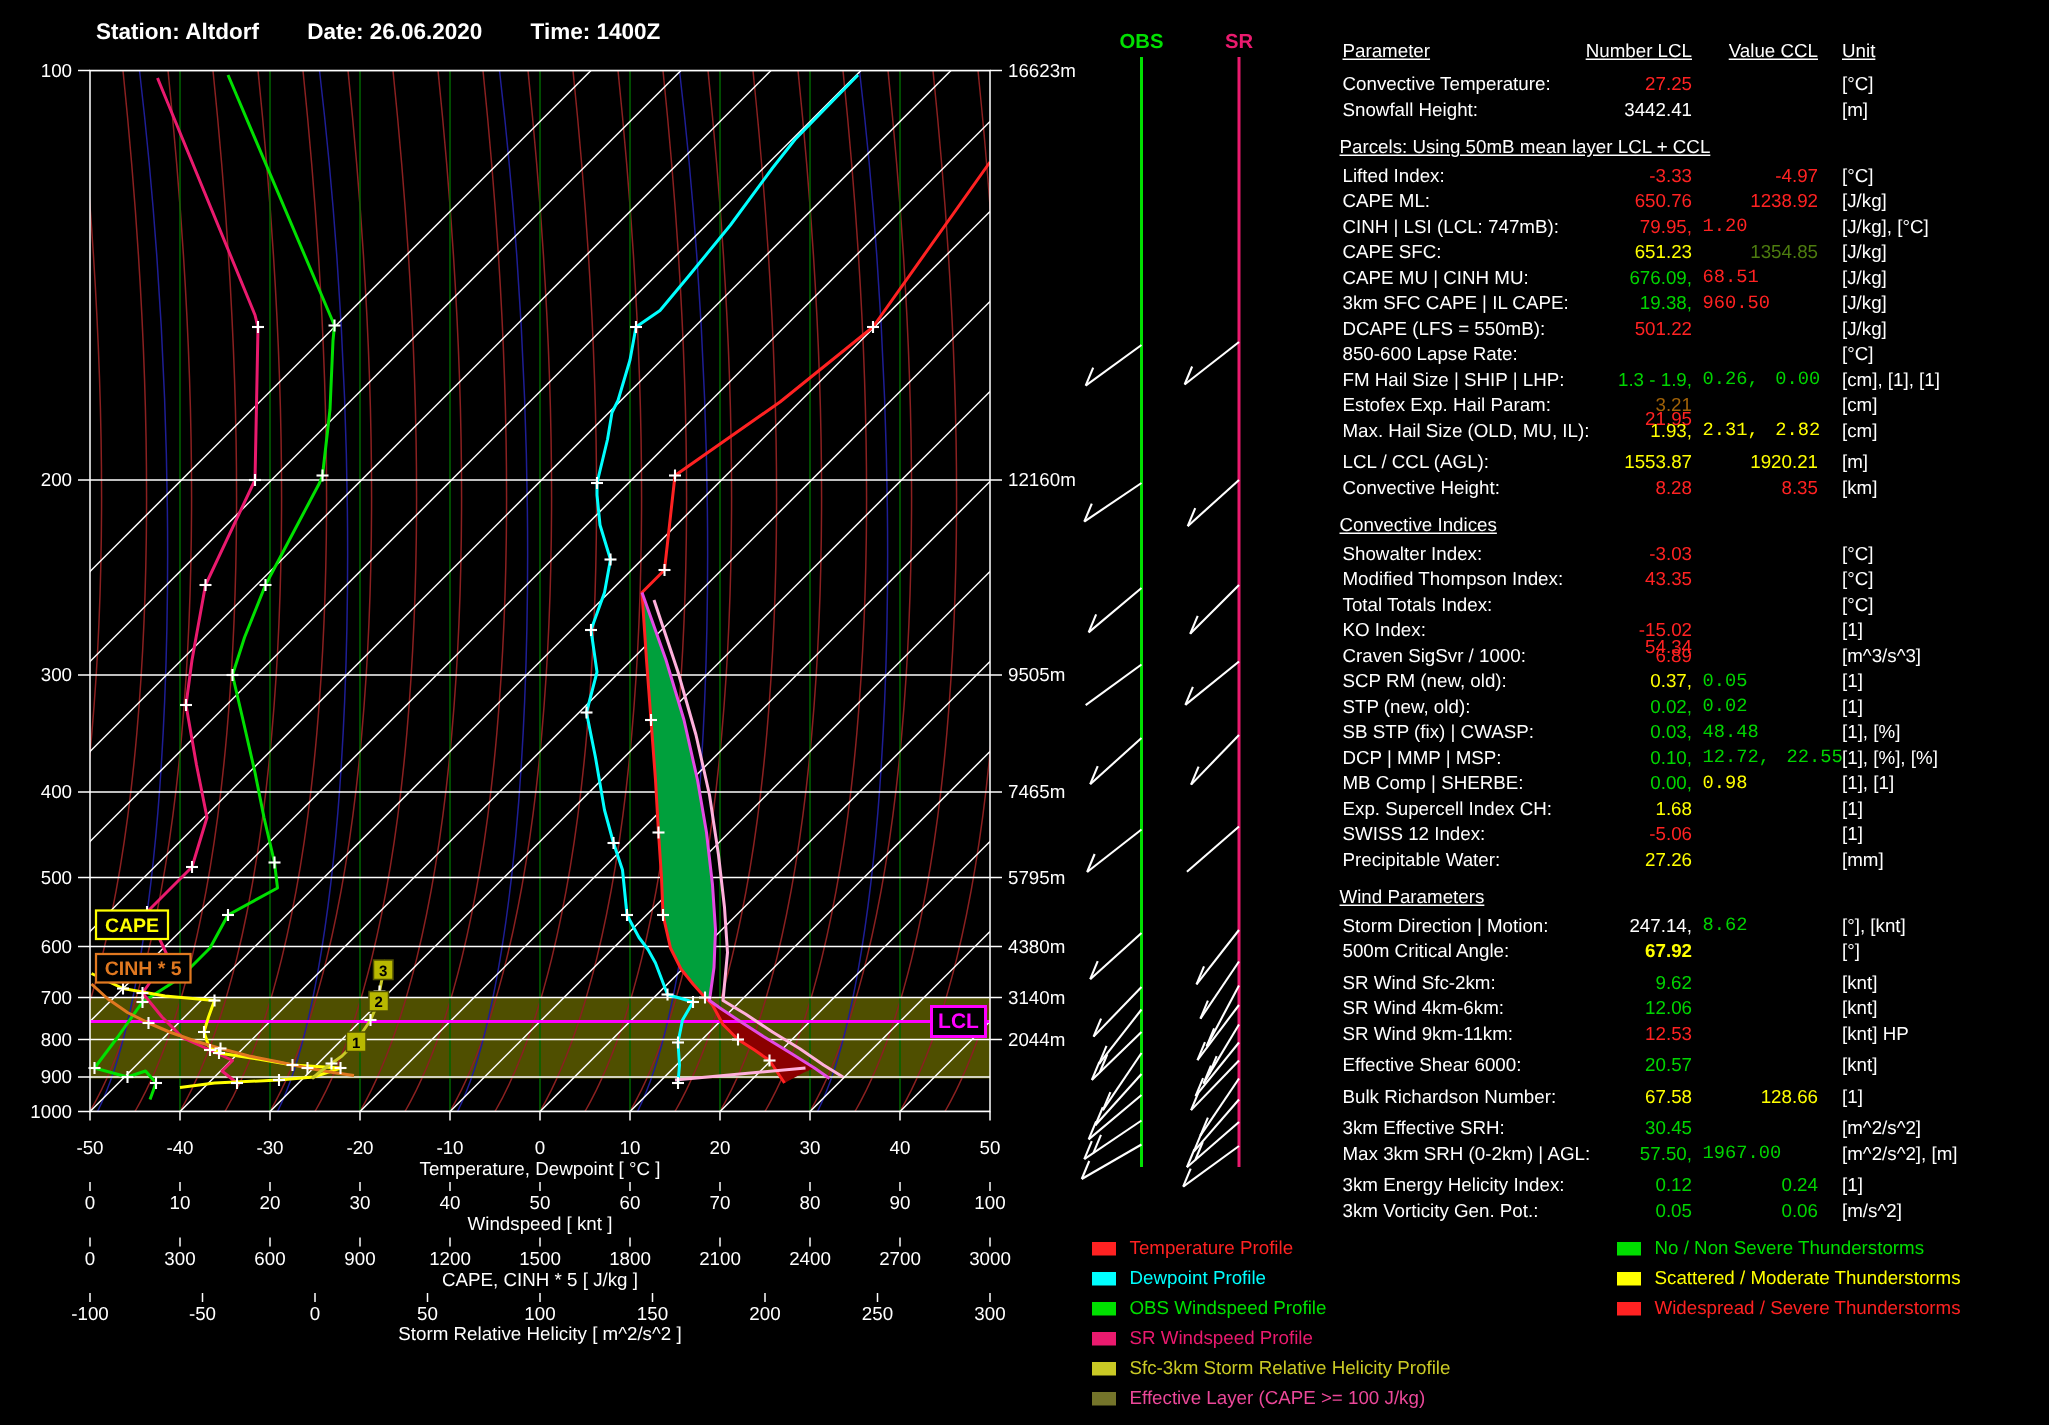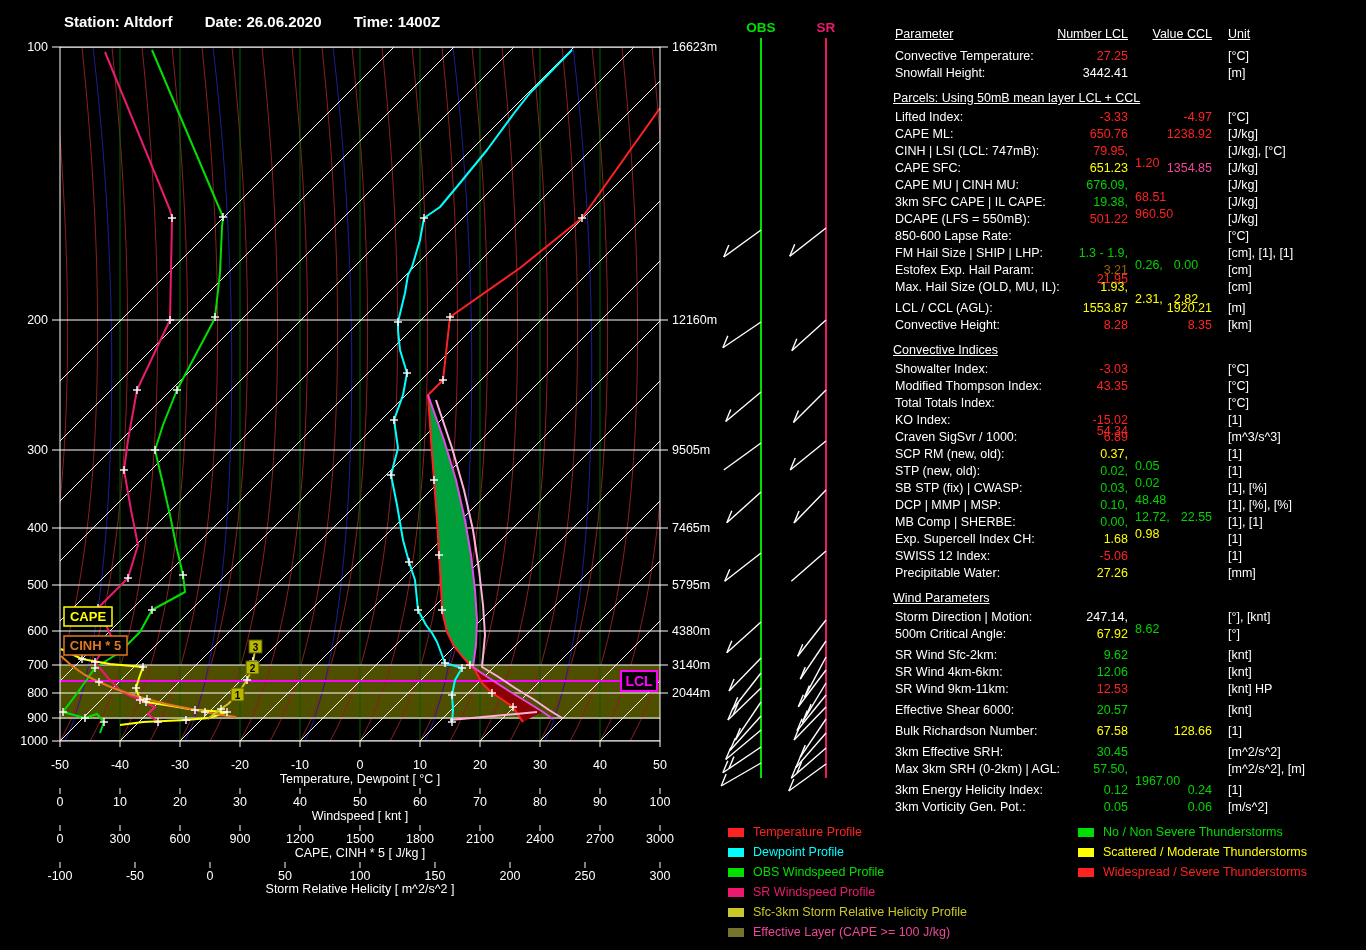--- a/index.html
+++ b/index.html
@@ -7,21 +7,21 @@
   #stage{position:absolute;left:0;top:0;width:1104px;height:950px;background:#000;}
   #chart-title{position:absolute;left:64px;top:13px;font-size:15px;font-weight:bold;color:#fff;white-space:nowrap;}
   #chart-title span.seg{margin-right:28px;}
   svg text{font-family:"Liberation Sans",sans-serif;}
   
   #param-panel{position:absolute;left:893px;top:27px;width:473px;font-size:12.5px;color:#fff;}
   .p-headers{position:relative;height:17px;}
   .p-row{position:relative;height:17px;}
   .p-row .lbl{position:absolute;left:2px;top:0;white-space:nowrap;}
   .p-row .v1{position:absolute;right:238px;top:0;white-space:nowrap;}
-  .p-row .extra{position:absolute;left:242px;top:12px;white-space:nowrap;}
+  .p-row .extra{position:absolute;left:242px;top:0;white-space:nowrap;font-family:Liberation Mono, monospace;}
   .p-row .extra span{margin-right:11px;}
   .p-row .ccl{position:absolute;right:154px;top:0;white-space:nowrap;}
   .p-row .unit{position:absolute;left:335px;top:0;white-space:nowrap;color:#fff;}
   .p-sect{position:relative;height:17px;margin-top:8px;margin-bottom:2px;}
   .p-sect span{text-decoration:underline;white-space:nowrap;}
   .hdr-lbl{position:absolute;left:2px;text-decoration:underline;}
   .hdr-v1{position:absolute;right:238px;text-decoration:underline;}
   .hdr-ccl{position:absolute;right:154px;text-decoration:underline;}
   .hdr-unit{position:absolute;left:335px;text-decoration:underline;}
   .p-gap{margin-top:4px;}
@@ -562,21 +562,21 @@
       </div>
       <div class="p-row">
         <span class="lbl">CINH | LSI (LCL: 747mB):</span>
         <span class="v1" style="color: rgb(255, 34, 34);">79.95,</span>
         <span class="extra"><span style="color: rgb(255, 34, 34);">1.20</span></span>
         <span class="unit">[J/kg], [°C]</span>
       </div>
       <div class="p-row">
         <span class="lbl">CAPE SFC:</span>
         <span class="v1" style="color: rgb(255, 255, 0);">651.23</span>
-        <span class="ccl" style="color: #ec4899;">1354.85</span>
+        <span class="ccl" style="color: #4d7c0f;">1354.85</span>
         <span class="unit">[J/kg]</span>
       </div>
       <div class="p-row">
         <span class="lbl">CAPE MU | CINH MU:</span>
         <span class="v1" style="color: rgb(0, 212, 0);">676.09,</span>
         <span class="extra"><span style="color: rgb(255, 34, 34);">68.51</span></span>
         <span class="unit">[J/kg]</span>
       </div>
       <div class="p-row">
         <span class="lbl">3km SFC CAPE | IL CAPE:</span>
@@ -696,21 +696,21 @@
       </div>
       <div class="p-sect"><span>Wind Parameters</span></div>
       <div class="p-row">
         <span class="lbl">Storm Direction | Motion:</span>
         <span class="v1" style="color: rgb(255, 255, 255);">247.14,</span>
         <span class="extra"><span style="color: rgb(0, 212, 0);">8.62</span></span>
         <span class="unit">[°], [knt]</span>
       </div>
       <div class="p-row">
         <span class="lbl">500m Critical Angle:</span>
-        <span class="v1" style="color: rgb(255, 255, 0);">67.92</span>
+        <span class="v1" style="color: rgb(255, 255, 0); font-weight: bold;">67.92</span>
         <span class="unit">[°]</span>
       </div>
       <div class="p-row p-gap">
         <span class="lbl">SR Wind Sfc-2km:</span>
         <span class="v1" style="color: rgb(0, 212, 0);">9.62</span>
         <span class="unit">[knt]</span>
       </div>
       <div class="p-row">
         <span class="lbl">SR Wind 4km-6km:</span>
         <span class="v1" style="color: rgb(0, 212, 0);">12.06</span>

